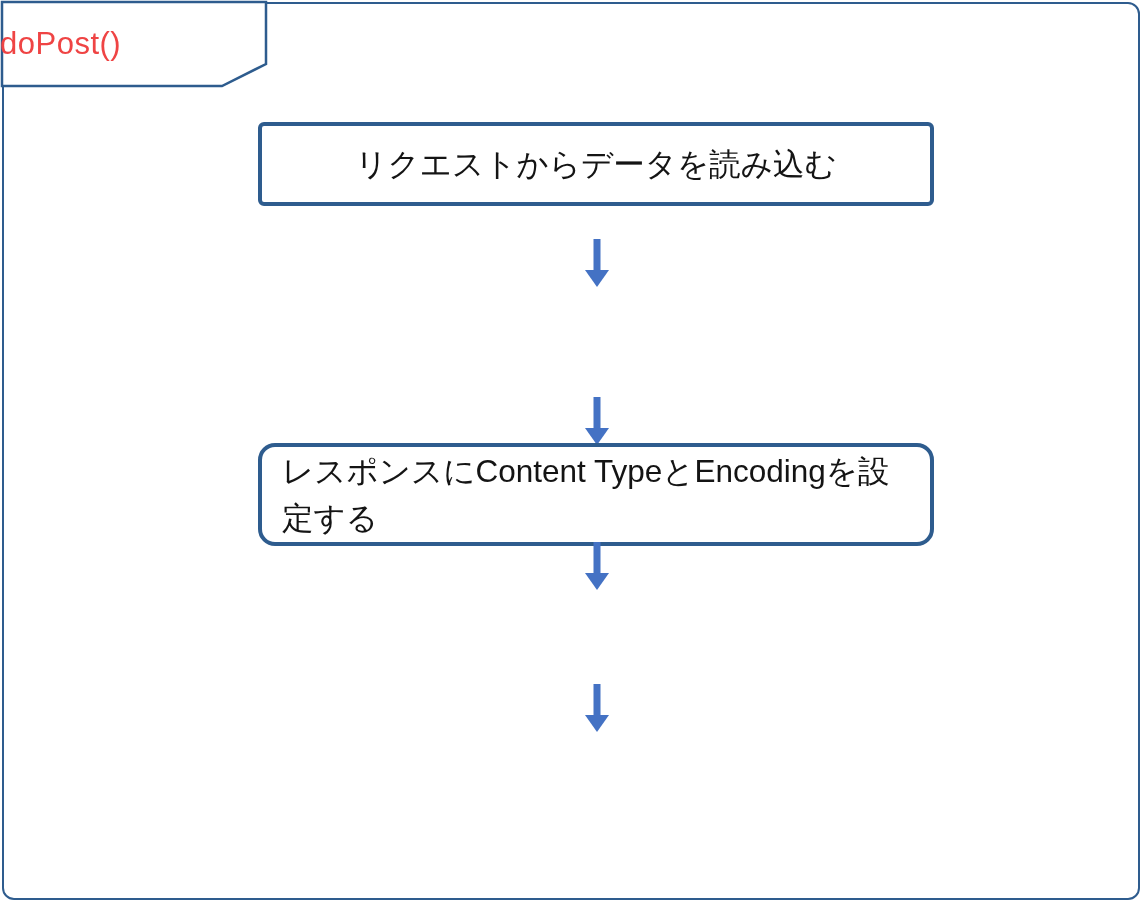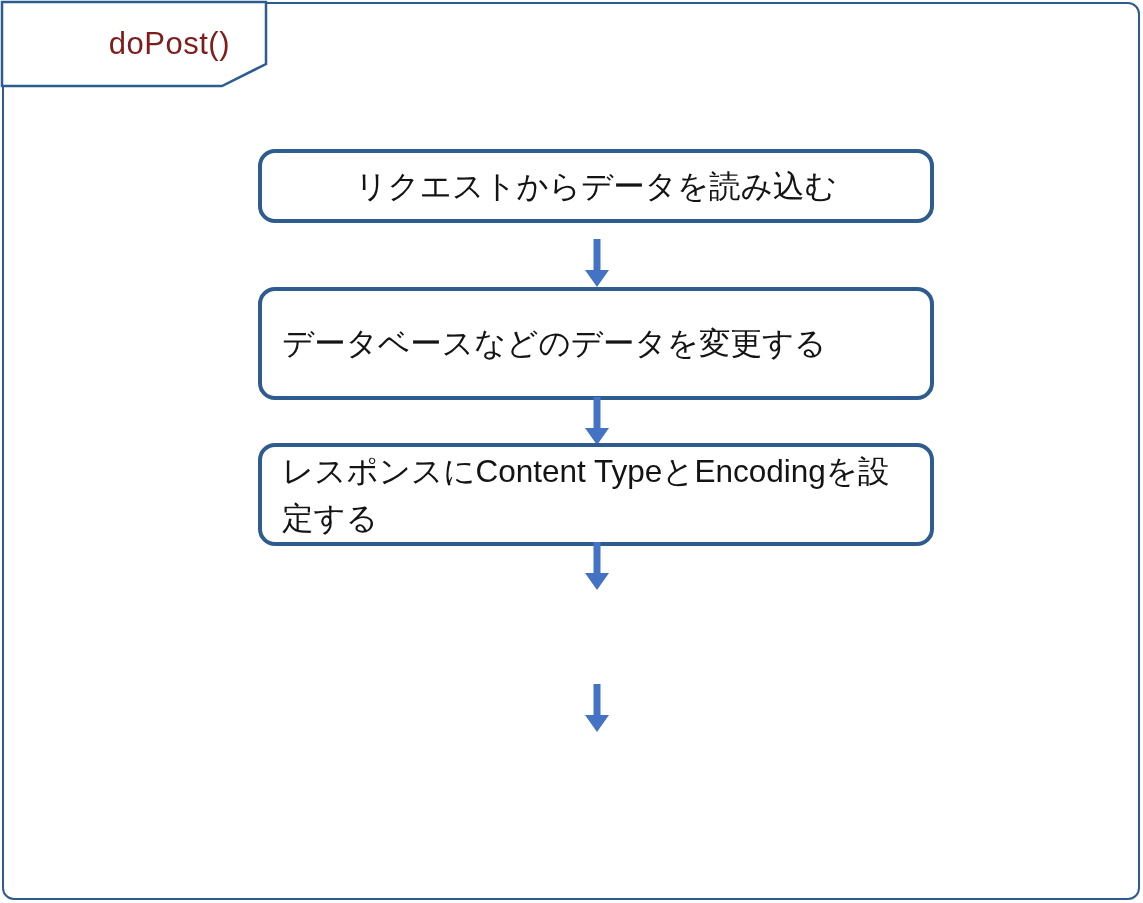--- a/index.html
+++ b/index.html
@@ -26,43 +26,43 @@
   
   .tab {
     position: absolute;
     top: 0; left: 0;
     width: 280px; height: 95px;
   }
   .tab-label {
     position: absolute;
     top: 26px; left: 0;
     width: 230px;
-    text-align: right;
+    text-align: left;
     font-size: 31px;
-    color: #7f1d1d;
+    color: #ef4444;
     letter-spacing: 0.5px;
   }
   
   .step {
     position: absolute;
     left: 258px;
     width: 676px;
     box-sizing: border-box;
     background: #ffffff;
     border: 4.5px solid #2E5C8E;
     border-radius: 17px;
     display: flex;
     align-items: center;
     font-size: 31.5px;
     line-height: 1.47;
     color: #141414;
     padding: 0 20px;
   }
   .step.center { justify-content: center; text-align: center; }
-  .s1 { top: 149px; height: 74px; }
+  .s1 { top: 122px; height: 84px; border-radius: 6px; }
   .s2 { top: 287px; height: 113px; }
   .s3 { top: 443px; height: 103px; }
   .s4 { top: 586px; height: 102px; }
   .s5 { top: 728px; height: 104px; }
   
   .arrow {
     position: absolute;
     left: 585px;
     width: 24px;
     height: 48px;
@@ -86,23 +86,20 @@
 
   <div class="step s1 center">
     <span>リクエストからデータを読み込む</span>
   </div>
 
   <svg class="arrow a1" viewBox="0 0 24 48" width="24" height="48">
     <rect x="8.5" y="0" width="7" height="33" fill="#4472C4"></rect>
     <polygon points="0,31 24,31 12,48" fill="#4472C4"></polygon>
   </svg>
 
-  <div class="step s2">
-    <span>データベースなどのデータを変更する</span>
-  </div>
 
   <svg class="arrow a2" viewBox="0 0 24 48" width="24" height="48">
     <rect x="8.5" y="0" width="7" height="33" fill="#4472C4"></rect>
     <polygon points="0,31 24,31 12,48" fill="#4472C4"></polygon>
   </svg>
 
   <div class="step s3">
     <span>レスポンスにContent TypeとEncodingを設定する</span>
   </div>
 

